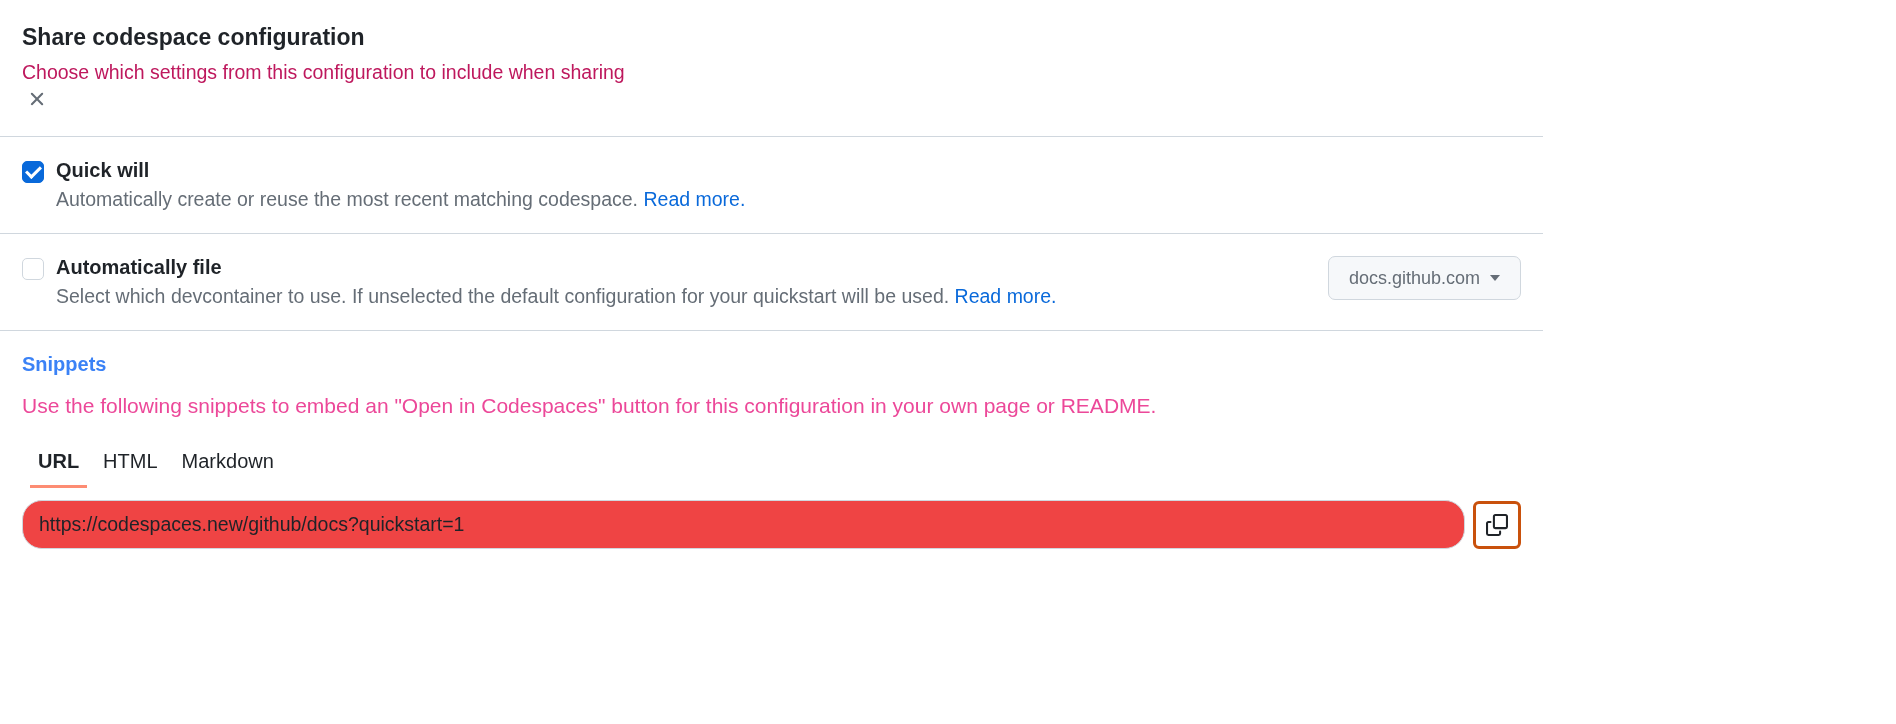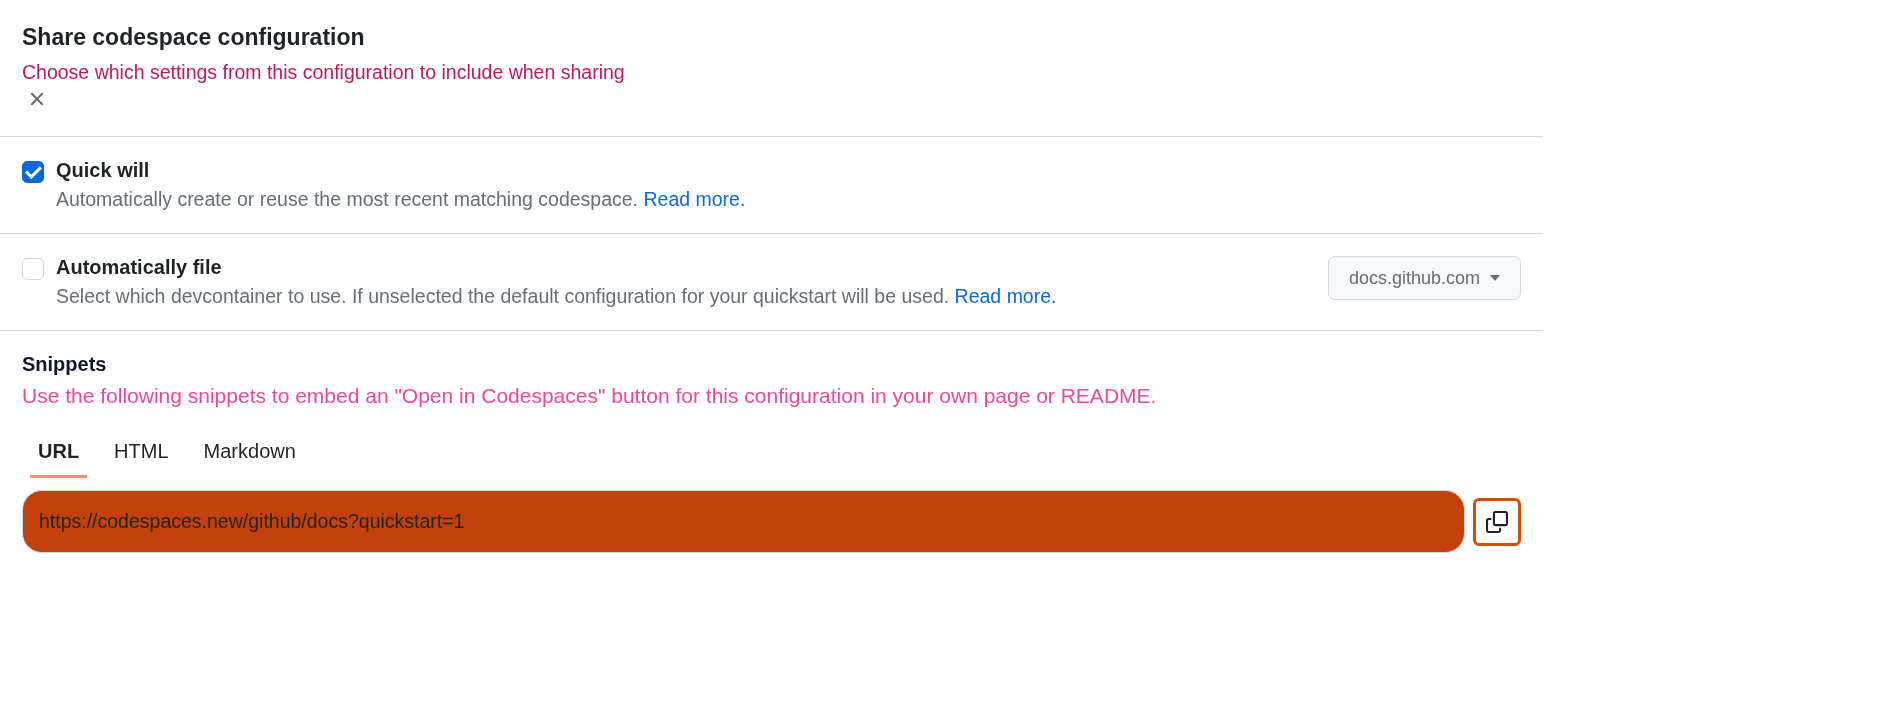--- a/index.html
+++ b/index.html
@@ -120,31 +120,31 @@
       border-left: 5px solid transparent;
       border-right: 5px solid transparent;
       border-top: 6px solid #656d76;
     }
     .snippets-section {
       padding: 22px;
     }
     .snippets-title {
       font-size: 20px;
       font-weight: 600;
-      color: #0f172a;
-      margin-bottom: 8px;
+      color: #3b82f6;
+      margin-bottom: 18px;
     }
     .snippets-description {
       font-size: 21px;
       color: #ec4899;
       margin-bottom: 12px;
     }
     .tab-nav {
       display: flex;
-      gap: 35px;
+      gap: 24px;
       padding-left: 16px;
       margin-bottom: 0;
       margin-top: 32px;
     }
     .tab {
       font-size: 20px;
       color: #1f2328;
       cursor: pointer;
       padding-bottom: 12px;
       border-bottom: 3px solid transparent;
@@ -163,24 +163,24 @@
       background: #fd8c73;
     }
     .snippet-container {
       display: flex;
       align-items: center;
       gap: 0;
       margin-top: 12px;
     }
     .snippet-input {
       flex: 1;
-      padding: 19px 16px;
+      padding: 12px 16px;
       font-size: 19.5px;
       color: #1f2328;
-      background: #c2410c;
+      background: #ef4444;
       border: 1px solid #d0d7de;
       border-radius: 20px;
       font-family: inherit;
     }
     .copy-button {
       width: 48px;
       height: 48px;
       border: 3px solid #c9510c;
       border-radius: 6px;
       background: #ffffff;

